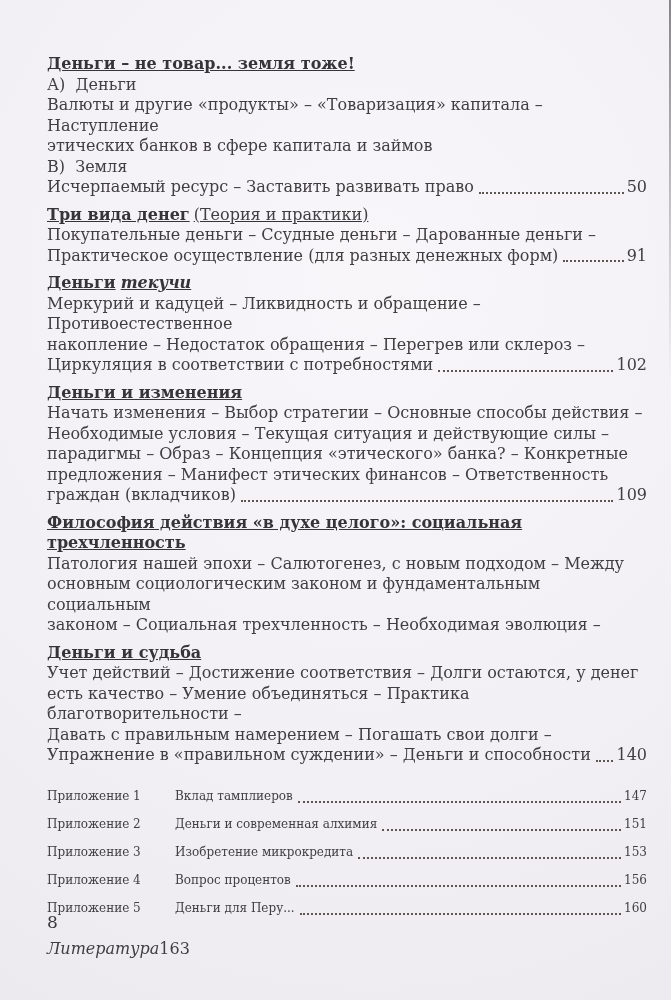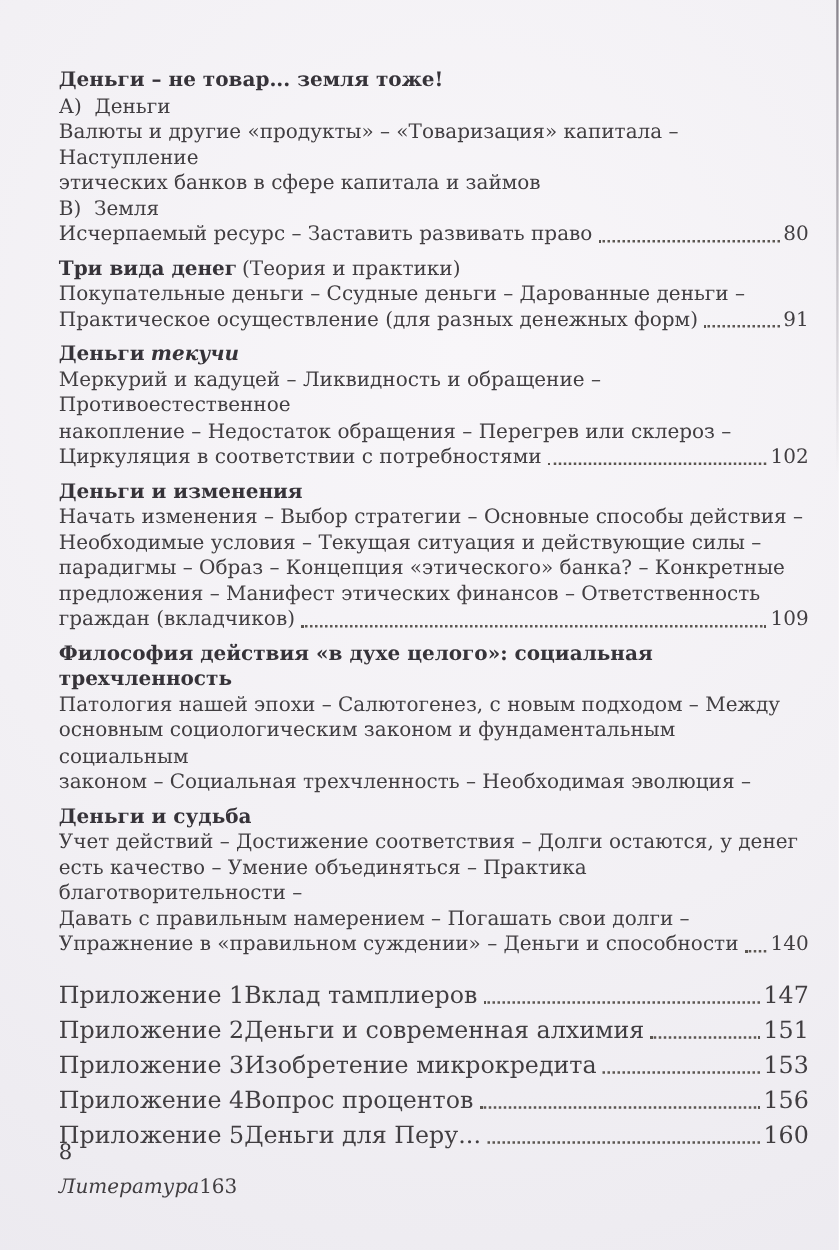--- a/index.html
+++ b/index.html
@@ -17,37 +17,37 @@
   }
   .edge-shadow-right {
     position: absolute; top: 0; right: 0; width: 2px; height: 380px;
     background: linear-gradient(to bottom, rgba(48,42,54,0.55), rgba(48,42,54,0));
   }
   .content {
     position: absolute; left: 47px; top: 54px; width: 600px;
   }
   .section { margin-bottom: 7px; }
   .heading, .line { font-size: 16px; line-height: 20.5px; }
-  .heading { font-weight: bold; color: #363339; }
+  .heading { font-weight: bold; color: #363339; text-decoration: underline; }
   .heading .hr { font-weight: normal; color: #413e41; margin-top: 28px; }
   .heading .hr:not(:empty) { margin-left: 4px; }
   .heading .hbi { font-style: italic; }
   .heading .hbi:not(:empty) { margin-left: 5px; }
   .heading .hr:empty, .heading .hbi:empty { display: none; }
   .tail { display: flex; }
   .tail .txt { white-space: nowrap; }
   .leader {
     flex: 1 1 auto; min-width: 10px;
     border-bottom: 2px dotted #5b5651;
     align-self: flex-end;
     margin: 0 3px 4px 5px;
   }
   .pg { white-space: nowrap; }
   .apx { margin-top: 16px; }
-  .apx-row { display: flex; font-size: 19px; line-height: 28px; justify-content: center; }
+  .apx-row { display: flex; font-size: 12px; line-height: 28px; justify-content: center; }
   .apx-row .apx-label { flex: 0 0 128px; white-space: nowrap; }
   .apx-row .txt { white-space: nowrap; }
   .apx-row .leader { margin-bottom: 7px; }
   .lit-row { display: flex; margin-top: 14px; font-size: 16px; line-height: 26px; }
   .lit-row .txt { white-space: nowrap; font-style: italic; }
   .folio {
     position: absolute; left: 47px; top: 912px;
     font-size: 17px; color: #3c393c;
   }
 </style>
@@ -61,21 +61,21 @@
 
     <div class="section">
       <div class="heading"><span class="hb">Деньги – не товар... земля тоже!</span></div>
       <div class="line">А)&nbsp; Деньги</div>
       <div class="line">Валюты и другие «продукты» – «Товаризация» капитала – Наступление</div>
       <div class="line">этических банков в сфере капитала и займов</div>
       <div class="line">В)&nbsp; Земля</div>
       <div class="line tail">
         <span class="txt">Исчерпаемый ресурс – Заставить развивать право</span>
         <span class="leader"></span>
-        <span class="pg">80</span>
+        <span class="pg">50</span>
       </div>
     </div>
 
     <div class="section">
       <div class="heading"><span class="hb">Три вида денег</span><span class="hr">(Теория и практики)</span></div>
       <div class="line">Покупательные деньги – Ссудные деньги – Дарованные деньги –</div>
       <div class="line tail">
         <span class="txt">Практическое осуществление (для разных денежных форм)</span>
         <span class="leader"></span>
         <span class="pg">91</span>

